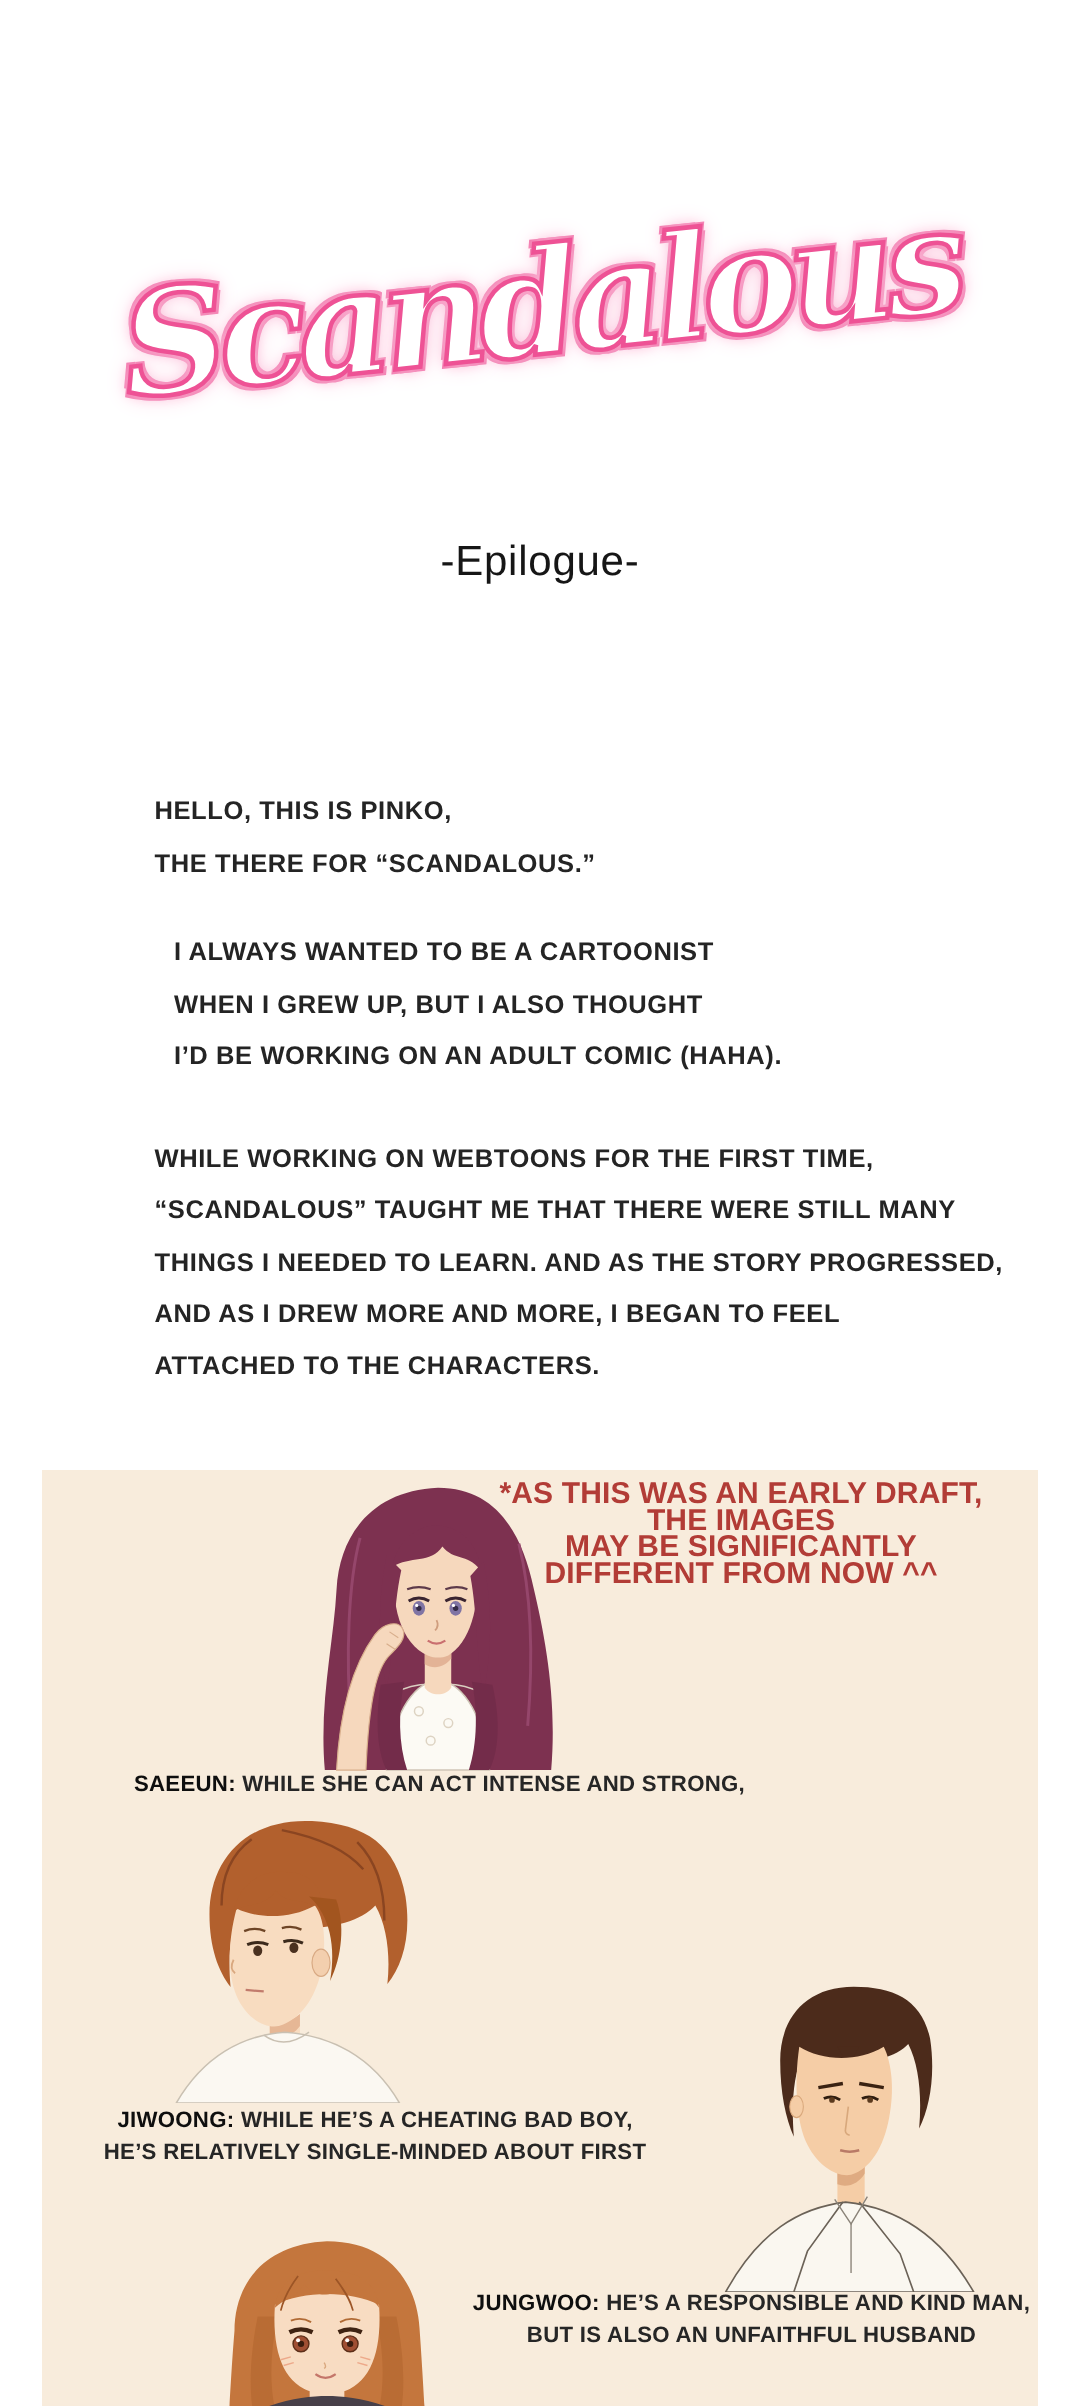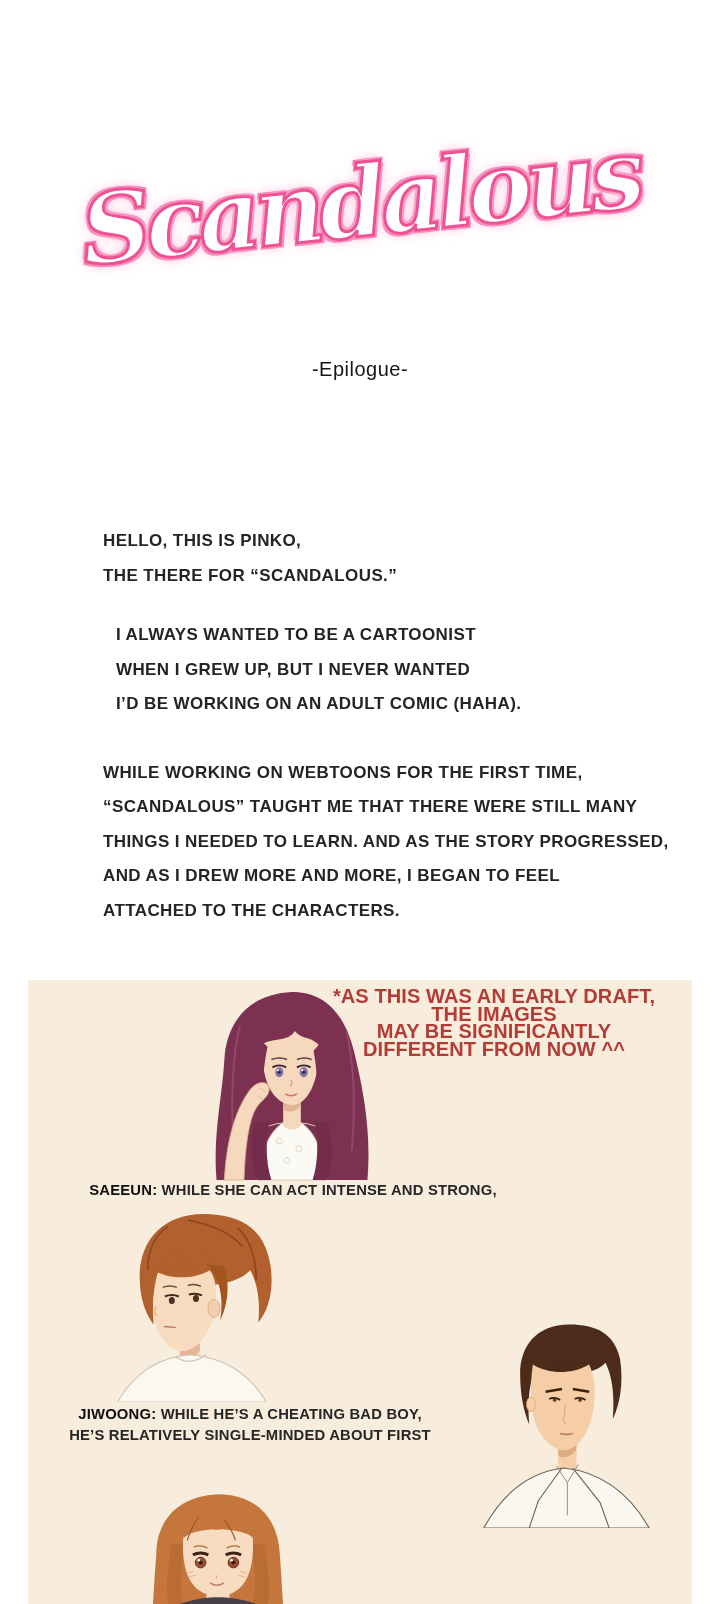--- a/index.html
+++ b/index.html
@@ -20,21 +20,21 @@
     text-shadow:
       0 0 2px var(--logo-pink,#ee5295),
       0 0 9px #f9aed0,
       0 0 16px #fcc9df,
       3px 3px 0 #f172a9, -3px -3px 0 #f172a9,
       3px -3px 0 #f172a9, -3px 3px 0 #f172a9;
   }
 
   
   .epilogue{position:absolute;top:358px;left:0;width:720px;text-align:center;
-    font-size:20px;color:#161616;letter-spacing:.5px;}
+    font-size:28px;color:#161616;letter-spacing:.5px;}
 
   
   .artist-note{position:absolute;left:103px;top:524px;color:#242424;
     font-size:17px;line-height:34.5px;letter-spacing:.4px;font-weight:bold;}
   .artist-note .para{margin:0;}
   .artist-note .para.gap{margin-top:25px;margin-left:13px;}
   .artist-note .para.gap-lg{margin-top:34px;}
 
   
   .panel{position:absolute;left:28px;top:980px;width:664px;height:624px;
@@ -68,21 +68,21 @@
 
   <div class="epilogue">-Epilogue-</div>
 
   <div class="artist-note">
     <div class="para">
       <div>HELLO, THIS IS PINKO,</div>
       <div>THE THERE FOR “SCANDALOUS.”</div>
     </div>
     <div class="para gap">
       <div>I ALWAYS WANTED TO BE A CARTOONIST</div>
-      <div>WHEN I GREW UP, BUT I NEVER WANTED</div>
+      <div>WHEN I GREW UP, BUT I ALSO THOUGHT</div>
       <div>I’D BE WORKING ON AN ADULT COMIC (HAHA).</div>
     </div>
     <div class="para gap-lg">
       <div>WHILE WORKING ON WEBTOONS FOR THE FIRST TIME,</div>
       <div>“SCANDALOUS” TAUGHT ME THAT THERE WERE STILL MANY</div>
       <div>THINGS I NEEDED TO LEARN. AND AS THE STORY PROGRESSED,</div>
       <div>AND AS I DREW MORE AND MORE, I BEGAN TO FEEL</div>
       <div>ATTACHED TO THE CHARACTERS.</div>
     </div>
   </div>
@@ -173,20 +173,24 @@
       <circle cx="120" cy="99" r="2.1" fill="#5b3a1e"></circle>
       <path d="M104,104 L102,120 Q101,124 105,125" fill="none" stroke="#d8a87c" stroke-width="1.2"></path>
       <path d="M98,136 Q105,138 112,136" fill="none" stroke="#b97a67" stroke-width="1.8"></path>
       <path d="M14,240 C38,196 68,178 102,174 C140,178 172,198 196,240 Z" fill="#faf7f0" stroke="#6b6257" stroke-width="1.2"></path>
       <path d="M100,174 L74,210 L64,240" fill="none" stroke="#6b6257" stroke-width="1.2"></path>
       <path d="M112,174 L142,212 L152,240" fill="none" stroke="#6b6257" stroke-width="1.2"></path>
       <path d="M94,172 L106,190 L118,170" fill="none" stroke="#8a8378" stroke-width="1"></path>
       <path d="M106,190 L106,226" fill="none" stroke="#8a8378" stroke-width="1"></path>
     </svg>
 
+    <div class="caption cap-jungwoo">
+      <div><b>JUNGWOO:</b> <span>HE’S A RESPONSIBLE AND KIND MAN,</span></div>
+      <div>BUT IS ALSO AN UNFAITHFUL HUSBAND</div>
+    </div>
 
     <svg class="ill ill-girl" viewBox="0 0 220 130">
       <path d="M110,6 C66,8 46,36 46,68 C44,92 42,130 42,130 L178,130 C178,130 176,94 174,66 C172,34 152,6 110,6 Z" fill="#c4763d"></path>
       <path d="M62,58 C56,88 56,114 60,130 L76,130 C70,110 70,85 76,58 Z" fill="#b96c34"></path>
       <path d="M158,58 C164,88 164,114 160,130 L144,130 C150,110 150,85 144,58 Z" fill="#b96c34"></path>
       <path d="M98,108 L98,124 L122,124 L122,106 Z" fill="#f8dcc2"></path>
       <path d="M60,130 L160,130 L160,124 C140,115 122,113 110,113 C98,113 80,115 60,124 Z" fill="#474049"></path>
       <path d="M74,50 C72,78 78,100 94,108 C101,112 119,112 126,108 C142,100 148,78 146,50 C126,40 94,40 74,50 Z" fill="#f8dcc2"></path>
       <path d="M74,52 C76,32 92,26 110,26 C128,26 144,32 146,52 C138,40 128,46 120,36 C112,48 100,42 94,36 C88,46 80,46 74,52 Z" fill="#c4763d"></path>
       <path d="M90,30 C84,38 80,46 78,54 M116,32 C122,40 126,46 128,54" fill="none" stroke="#9c5526" stroke-width="1.2"></path>

